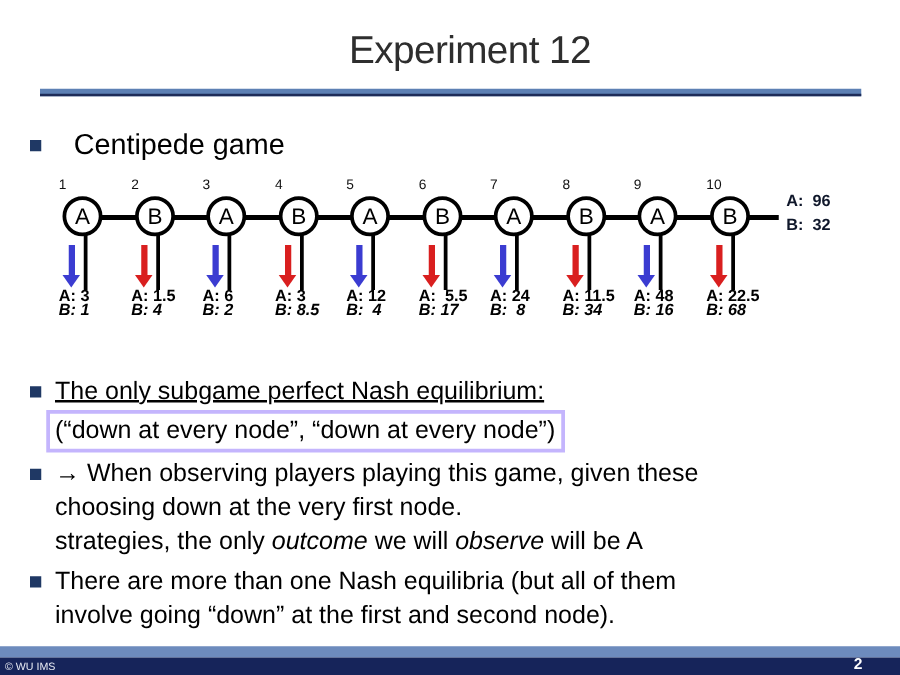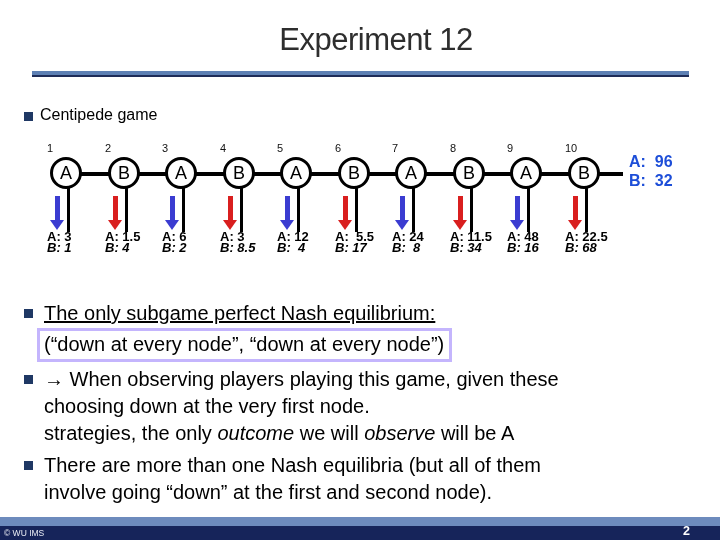--- a/index.html
+++ b/index.html
@@ -14,21 +14,21 @@
   }
   .title-rule{
     position:absolute;top:71px;left:32px;width:657px;height:4px;
     background:#5d80b4;border-bottom:2px solid #1e2c58;
   }
   
   .bullet-row{position:absolute;left:24px;display:flex;align-items:flex-start;}
   .sq{width:9px;height:9px;background:#1f3864;margin-top:9px;flex:0 0 auto;}
   .btext{margin-left:11px;font-size:20px;line-height:27px;color:#000;}
   .btext .line{white-space:nowrap;}
-  .b1text{font-size:16px;line-height:24px;margin-left:7px;}
+  .b1text{font-size:23px;line-height:24px;margin-left:26px;}
   .underline{text-decoration:underline;}
   .it{font-style:italic;}
   .greenbox{
     display:inline-block;border:3px solid #c4b5fd;padding:0 5px 1px 4px;
     margin-left:-7px;margin-top:1px;white-space:nowrap;
   }
   
   .diagram{position:absolute;top:140px;left:0;width:720px;height:135px;}
   .connector{position:absolute;left:67px;top:32px;width:556px;height:3.5px;background:#000;z-index:1;}
   .gnode{position:absolute;top:0;width:60px;height:135px;}
@@ -42,21 +42,21 @@
   .down-arrow{position:absolute;left:13px;top:56px;width:15px;height:34px;}
   .down-arrow .shaft{position:absolute;left:5px;top:0;width:5px;height:24px;}
   .down-arrow .head{
     position:absolute;left:0;top:24px;width:0;height:0;
     border-left:7.5px solid transparent;border-right:7.5px solid transparent;border-top:10px solid;
   }
   .arrow-a .shaft{background:#3b3cd1;} .arrow-a .head{border-top-color:#3b3cd1;}
   .arrow-b .shaft{background:#d91f1f;} .arrow-b .head{border-top-color:#d91f1f;}
   .payoff-a,.payoff-b{position:absolute;left:10px;font-size:13px;font-weight:600;white-space:pre;color:#000;}
   .payoff-a{top:89px;} .payoff-b{top:100px;font-style:italic;}
-  .end-pay{position:absolute;font-size:16px;font-weight:600;white-space:pre;color:#1d4ed8;}
+  .end-pay{position:absolute;font-size:13px;font-weight:600;white-space:pre;color:#0f172a;}
   .end-a{left:629px;top:13px;} .end-b{left:629px;top:32px;}
   
   .footer-light{position:absolute;left:0;top:517px;width:720px;height:9px;background:#6d8bbd;}
   .footer-dark{position:absolute;left:0;top:526px;width:720px;height:14px;background:#16245a;}
   .footer-copy{position:absolute;left:4px;top:528px;font-size:8.5px;color:#e9ecf5;}
   .footer-page{position:absolute;right:30px;top:524px;font-size:12.5px;font-weight:700;color:#ffffff;}
 </style>
 </head>
 <body>
 

